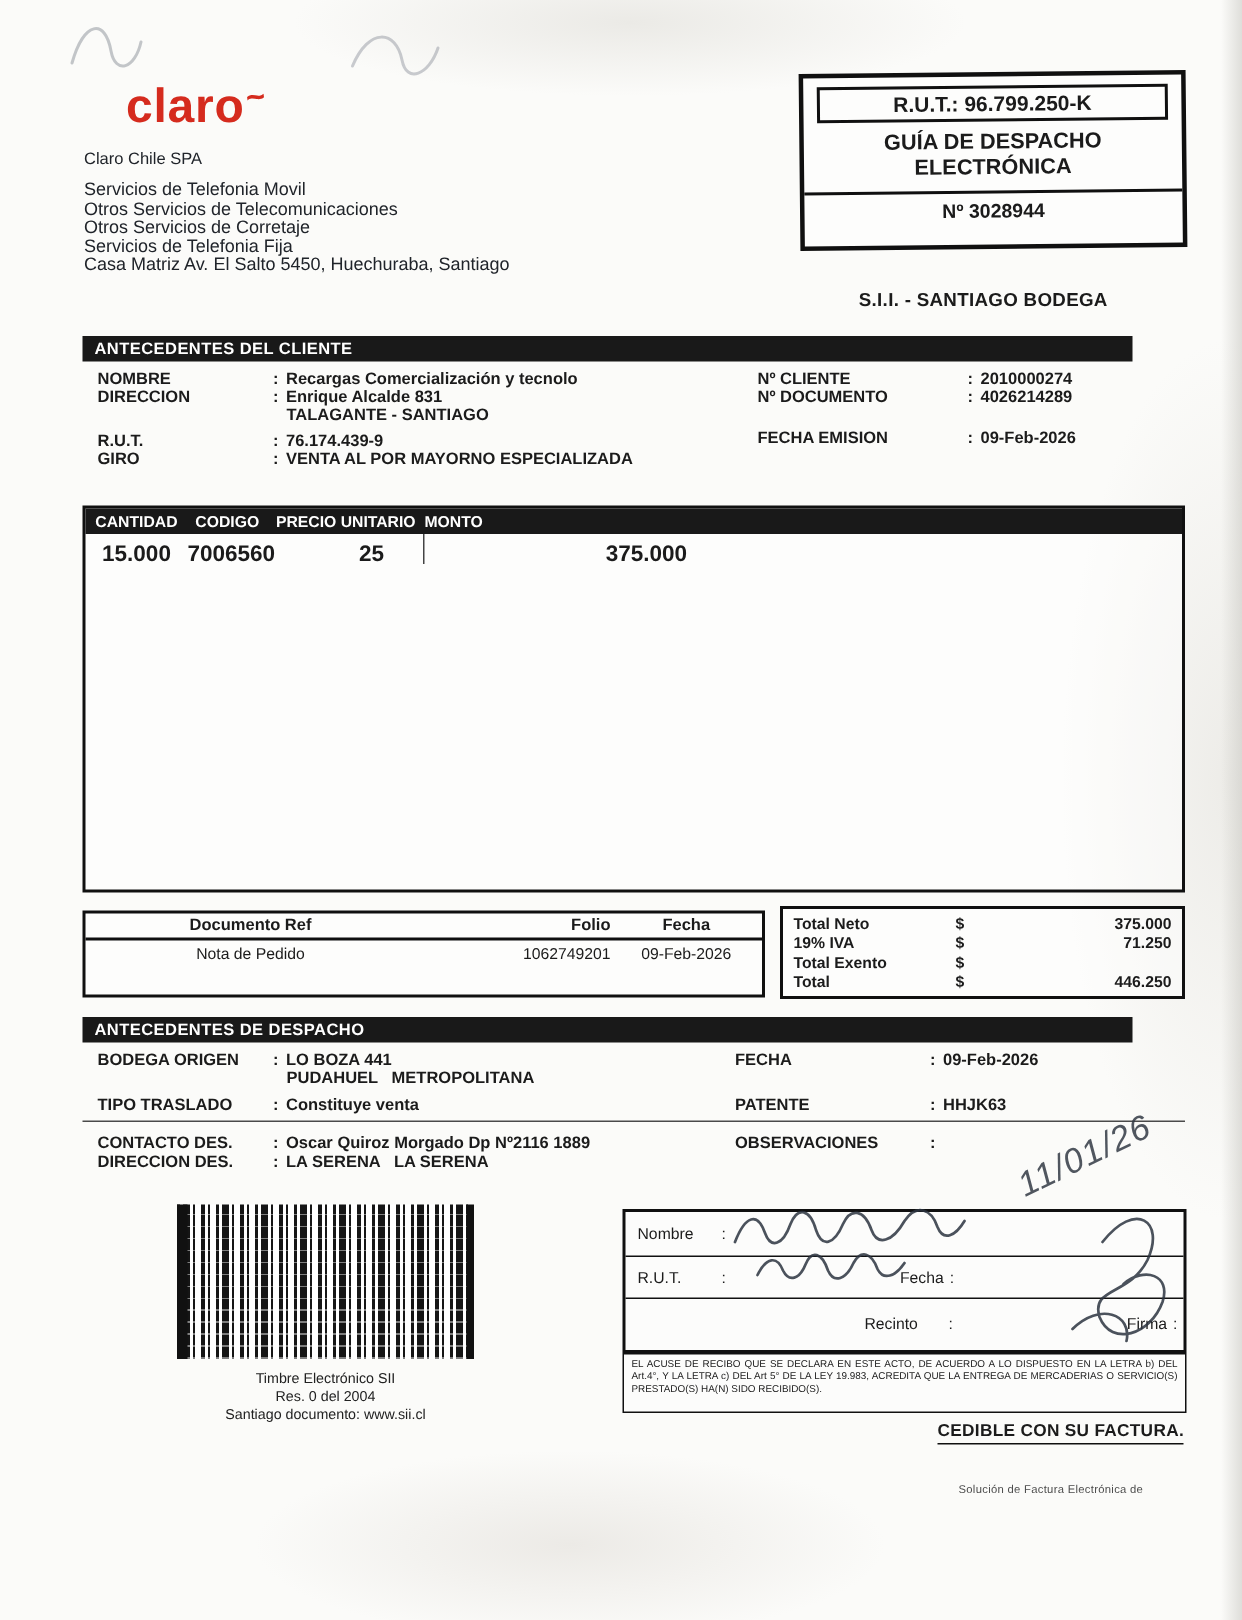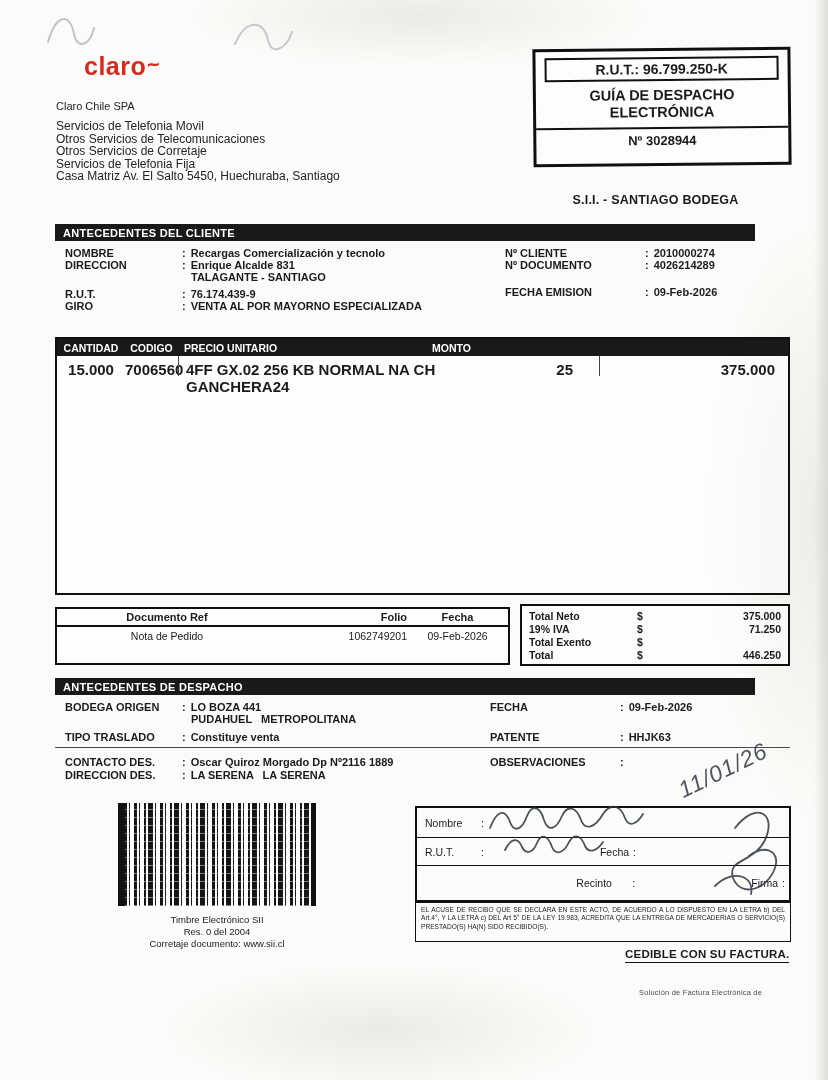--- a/index.html
+++ b/index.html
@@ -9,21 +9,21 @@
       radial-gradient(ellipse 320px 70px at 420px 15px, #ebeae6 0%, rgba(235,234,230,0) 70%),
       radial-gradient(ellipse 160px 420px at 820px 520px, #edece8 0%, rgba(237,236,232,0) 70%),
       radial-gradient(ellipse 300px 90px at 380px 1030px, #eceae6 0%, rgba(236,234,230,0) 70%),
       #fbfbf9;
     font-family:"Liberation Sans","DejaVu Sans",sans-serif;color:#1b1b1b;
   }
   .scan-edge{position:absolute;right:0;top:0;width:14px;height:100%;
     background:linear-gradient(to left,#cfcec9,rgba(207,206,201,0));opacity:.65;}
   
   .logo{position:absolute;left:84px;top:52px;display:flex;align-items:flex-start;color:#d52b1e;}
-  .logo .word{font-size:25px;font-weight:bold;letter-spacing:.5px;}
+  .logo .word{font-size:32px;font-weight:bold;letter-spacing:.5px;}
   .logo .swoosh{font-size:22px;font-weight:bold;margin-left:1px;transform:rotate(-8deg);}
   .company-name{position:absolute;left:56px;top:100px;font-size:11px;color:#20242a;}
   .company-lines{position:absolute;left:56px;top:120px;font-size:12px;line-height:12.5px;color:#20242a;}
   
   .rut-box{position:absolute;left:533px;top:48px;width:258px;height:118px;border:3px solid #101010;
     box-sizing:border-box;background:rgba(255,255,255,.55);transform:rotate(-0.6deg);}
   .rut-strip{margin:6px 9px 0;border:2px solid #101010;text-align:center;font-weight:bold;
     font-size:14px;padding:2px 0;}
   .guia-title{text-align:center;font-weight:bold;font-size:14.5px;line-height:17px;margin-top:6px;}
   .num-row{border-top:2px solid #101010;margin-top:6px;padding:4px 0 0;text-align:center;
@@ -44,21 +44,21 @@
   .items-table{position:absolute;left:55px;top:337px;width:735px;height:258px;border:2px solid #101010;
     box-sizing:border-box;background:rgba(255,255,255,.45);display:flex;flex-direction:column;}
   .items-header{height:17px;background:#191919;color:#fff;display:flex;align-items:center;
     font-size:10.5px;font-weight:bold;flex:none;}
   .items-row{display:flex;font-size:15px;font-weight:bold;flex:none;align-items:stretch;}
   .items-row>div{padding-top:5px;height:20px;box-sizing:border-box;}
   .c-cant{width:68px;text-align:center;}
   .c-cod{width:53px;text-align:center;}
   .c-desc{width:317px;text-align:center;}
   .c-prec{width:105px;text-align:center;}
-  .c-mont{width:188px;text-align:right;}
+  .c-mont{width:188px;text-align:left;}
   .items-row .c-desc{text-align:left;padding-left:7px;border-left:1px solid #444;}
   .items-row .c-prec{text-align:right;padding-right:26px;border-right:1px solid #444;}
   .items-row .c-mont{text-align:right;padding-right:13px;}
   .items-body{flex:1;}
   
   .ref-table{position:absolute;left:55px;top:607px;width:455px;height:58px;border:2px solid #101010;
     box-sizing:border-box;background:rgba(255,255,255,.45);}
   .ref-head{display:flex;font-size:11px;font-weight:bold;border-bottom:2px solid #101010;
     height:16px;align-items:center;}
   .ref-row{display:flex;font-size:10.5px;padding-top:3px;}
@@ -182,21 +182,20 @@
   <div class="items-table">
     <div class="items-header">
       <div class="c-cant">CANTIDAD</div>
       <div class="c-cod">CODIGO</div>
       <div class="c-prec">PRECIO UNITARIO</div>
       <div class="c-mont">MONTO</div>
     </div>
     <div class="items-row">
       <div class="c-cant">15.000</div>
       <div class="c-cod">7006560</div>
-      <div class="c-desc">4FF GX.02 256 KB NORMAL NA CH GANCHERA24</div>
       <div class="c-prec">25</div>
       <div class="c-mont">375.000</div>
     </div>
     <div class="items-body"></div>
   </div>
 
   <div class="ref-table">
     <div class="ref-head">
       <div class="r-c1">Documento Ref</div>
       <div class="r-c2">Folio</div>
@@ -271,21 +270,21 @@
   <div class="field" style="left:490px;top:756px;">
     <span class="lbl lblw3">OBSERVACIONES</span>
     <span class="colon">:</span>
     <span class="val"></span>
   </div>
 
   <div class="barcode"></div>
   <div class="stamp-caption">
     <div>Timbre Electrónico SII</div>
     <div>Res. 0 del 2004</div>
-    <div>Corretaje documento: www.sii.cl</div>
+    <div>Santiago documento: www.sii.cl</div>
   </div>
 
   <div class="recep-box">
     <div class="recep-row recep-r1">
       <span class="recep-lbl">Nombre</span>
       <span class="recep-colon">:</span>
     </div>
     <div class="recep-row recep-r2">
       <span class="recep-lbl">R.U.T.</span>
       <span class="recep-colon">:</span>

